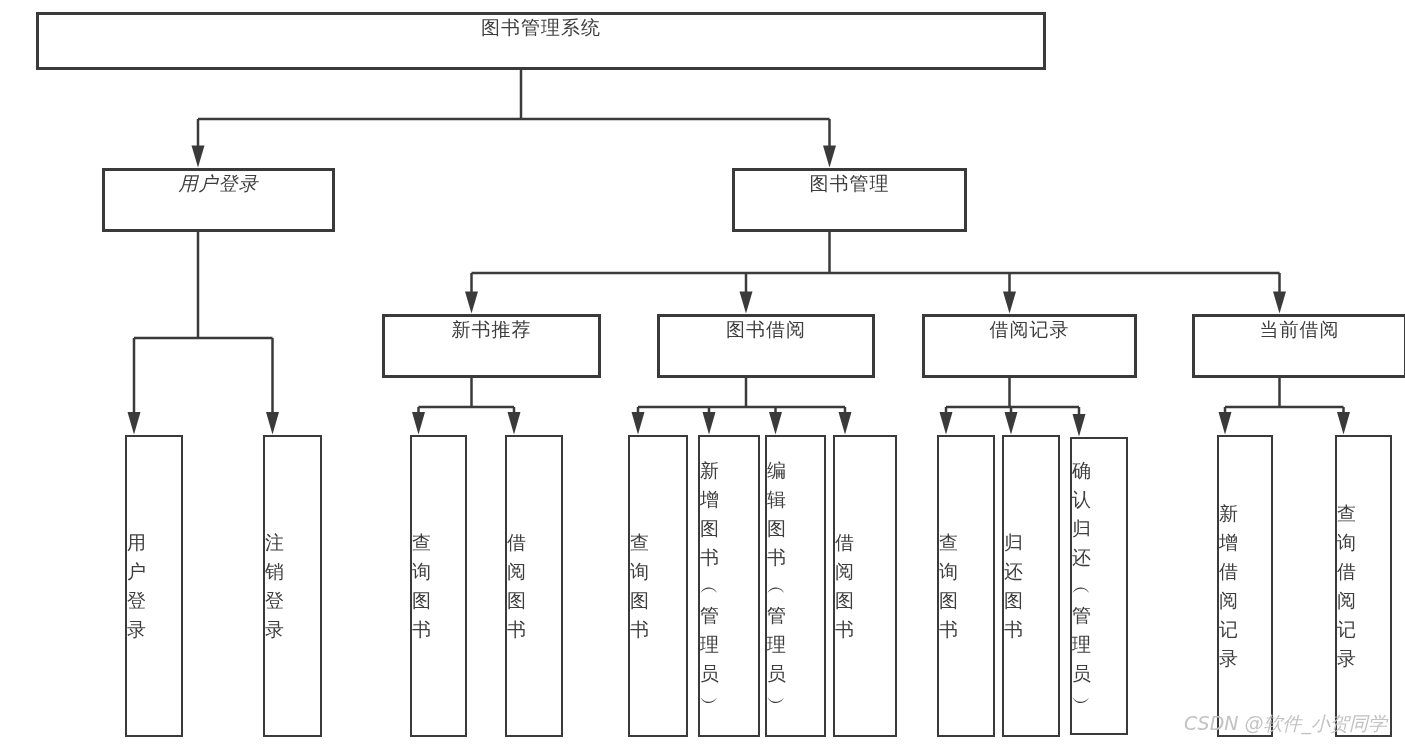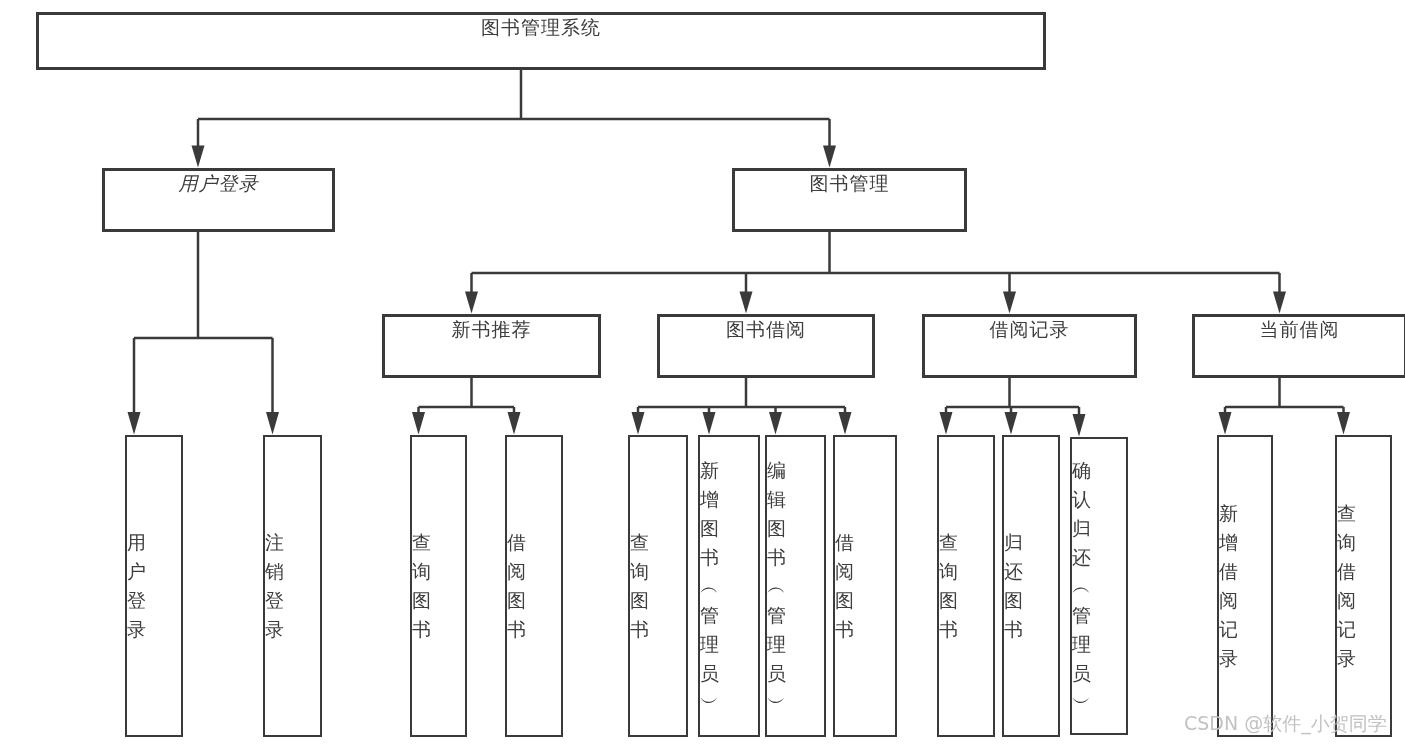--- a/index.html
+++ b/index.html
@@ -20,21 +20,21 @@
     position:absolute;box-sizing:border-box;background:#fff;
     border:3px solid var(--line);
     display:flex;align-items:flex-start;justify-content:center;
     color:var(--text);font-size:19px;letter-spacing:1px;margin-left:20px;
   }
   .leaf{border-width:2.5px;letter-spacing:0;}
   .vtext{flex-direction:column;line-height:29px;font-size:19px;text-align:center;}
   .vtext div{height:29px;}
   #watermark{
     position:absolute;left:1184px;top:711px;
-    color:var(--wm);font-size:19px;white-space:nowrap;z-index:5;
+    color:var(--wm);font-size:19px;white-space:nowrap;z-index:5;font-style:italic;
   }
 </style>
 </head>
 <body>
 
 <div id="stage">
 
   <svg id="wires" width="1405" height="747" viewBox="0 0 1405 747" aria-hidden="true">
 
     <path d="M521 70 V119"></path>

